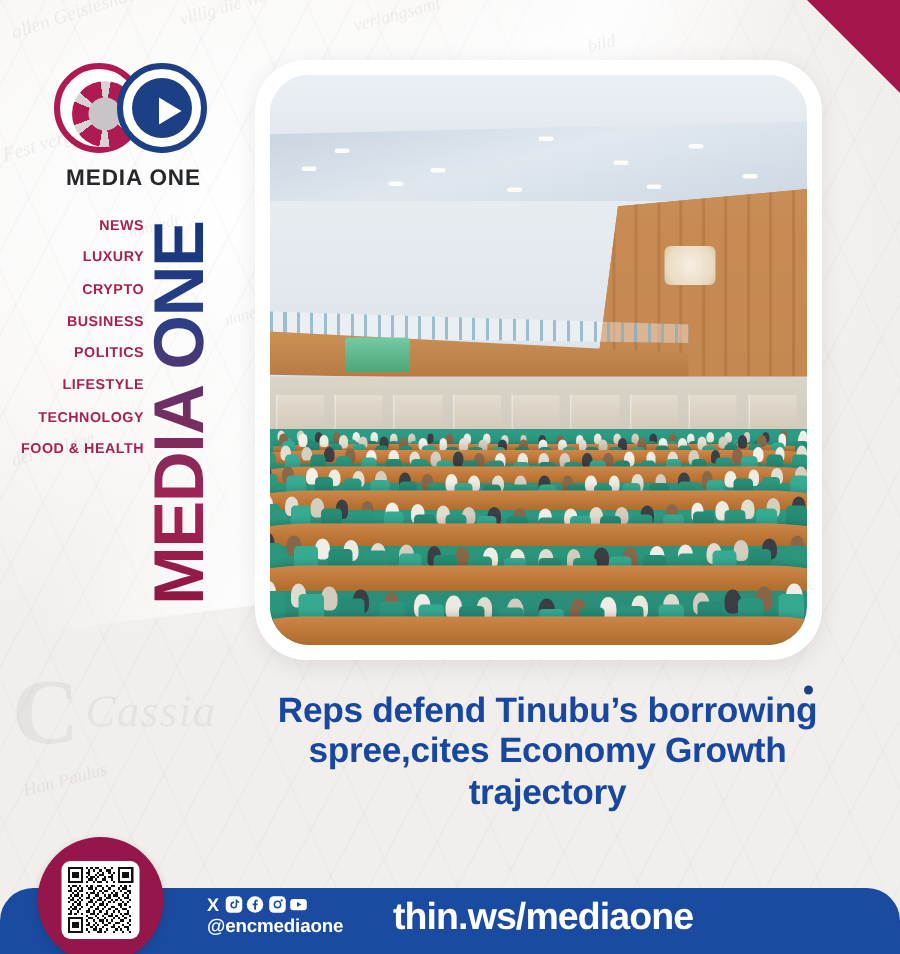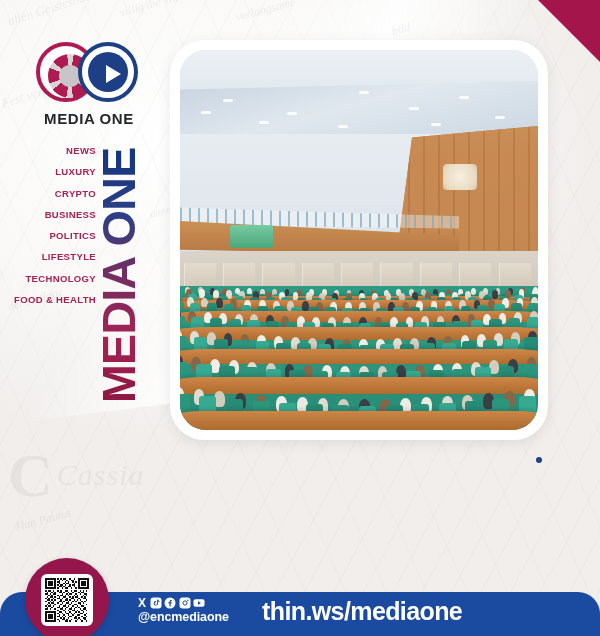--- a/index.html
+++ b/index.html
@@ -769,20 +769,21 @@
             <i style="left: 94.5714%; bottom: -2.67025px; width: 17px; height: 22.1px; background: rgb(56, 176, 150);"></i>
           </div>
           <div class="bench" style="top: 125.44px; height: 19px; border-radius: 50% 50% 0px 0px / 76px 76px 0px 0px;"></div>
         </div>
       <div class="ph-fade"></div>
     </div>
   </div>
 
   <div class="dot-accent"></div>
 
+  <div class="headline">Reps defend Tinubu’s borrowing spree,cites Economy Growth trajectory</div>
 
   <div class="bottom-bar"></div>
 
   <div class="qr-badge">
     <div class="qr-box">
       <svg class="qr-img" viewBox="0 0 29 29" shape-rendering="crispEdges">
         <rect width="29" height="29" fill="#fff"></rect>
         <g fill="#111">
           <path d="M0 0h7v7H0zM1 1v5h5V1z"></path>
             <rect x="2" y="2" width="3" height="3"></rect>

